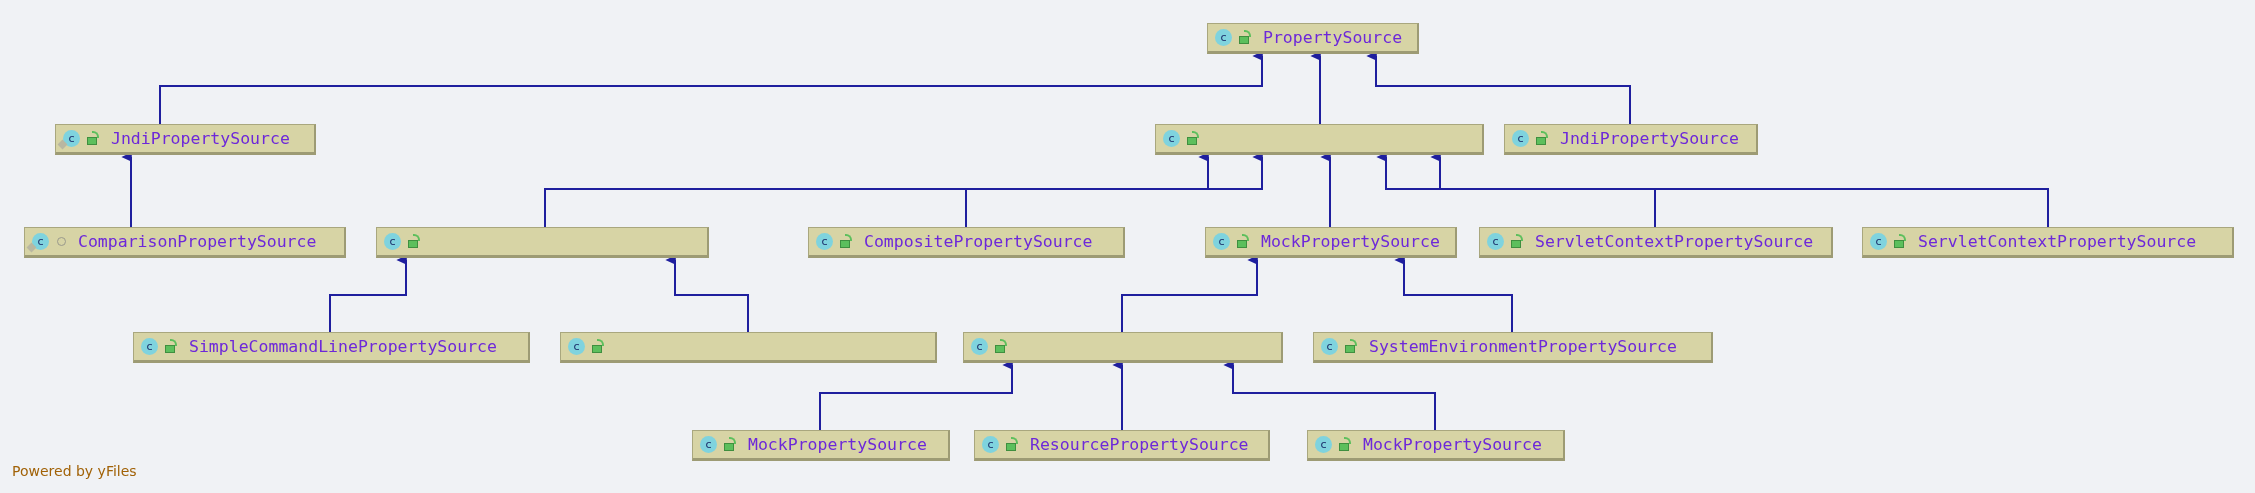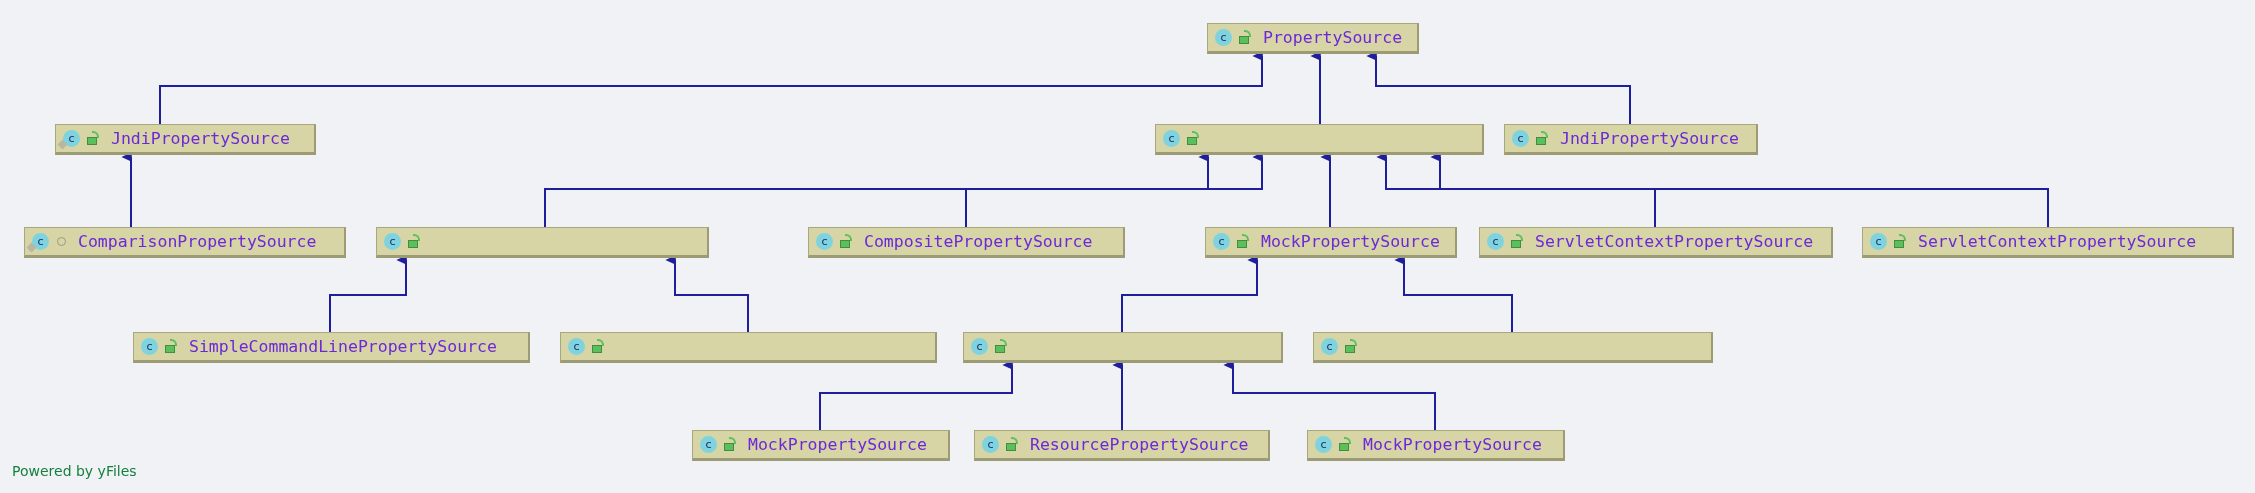--- a/index.html
+++ b/index.html
@@ -111,21 +111,21 @@
     flex: 0 0 auto;
     margin-left: 8px;
     background: transparent;
   }
   #watermark {
     position: absolute;
     left: 12px;
     top: 463px;
     font-family: "DejaVu Sans", "Liberation Sans", sans-serif;
     font-size: 14px;
-    color: #15803d;
+    color: #a16207;
     z-index: 2;
   }
 </style>
 </head>
 <body>
 
 <div id="diagram">
 
   <svg id="edges" viewBox="0 0 2255 493" width="2255" height="493">
     <defs>
@@ -268,20 +268,21 @@
         <span class="body"></span>
       </span>
   </div>
 
   <div class="node" style="left:1313px; top:332px; width:400px;">
     <span class="ic-class">c</span>
     <span class="ic-lock">
         <span class="shackle"></span>
         <span class="body"></span>
       </span>
+    <span class="label">SystemEnvironmentPropertySource</span>
   </div>
 
   <div class="node" style="left:692px; top:430px; width:258px;">
     <span class="ic-class">c</span>
     <span class="ic-lock">
         <span class="shackle"></span>
         <span class="body"></span>
       </span>
     <span class="label">MockPropertySource</span>
   </div>

